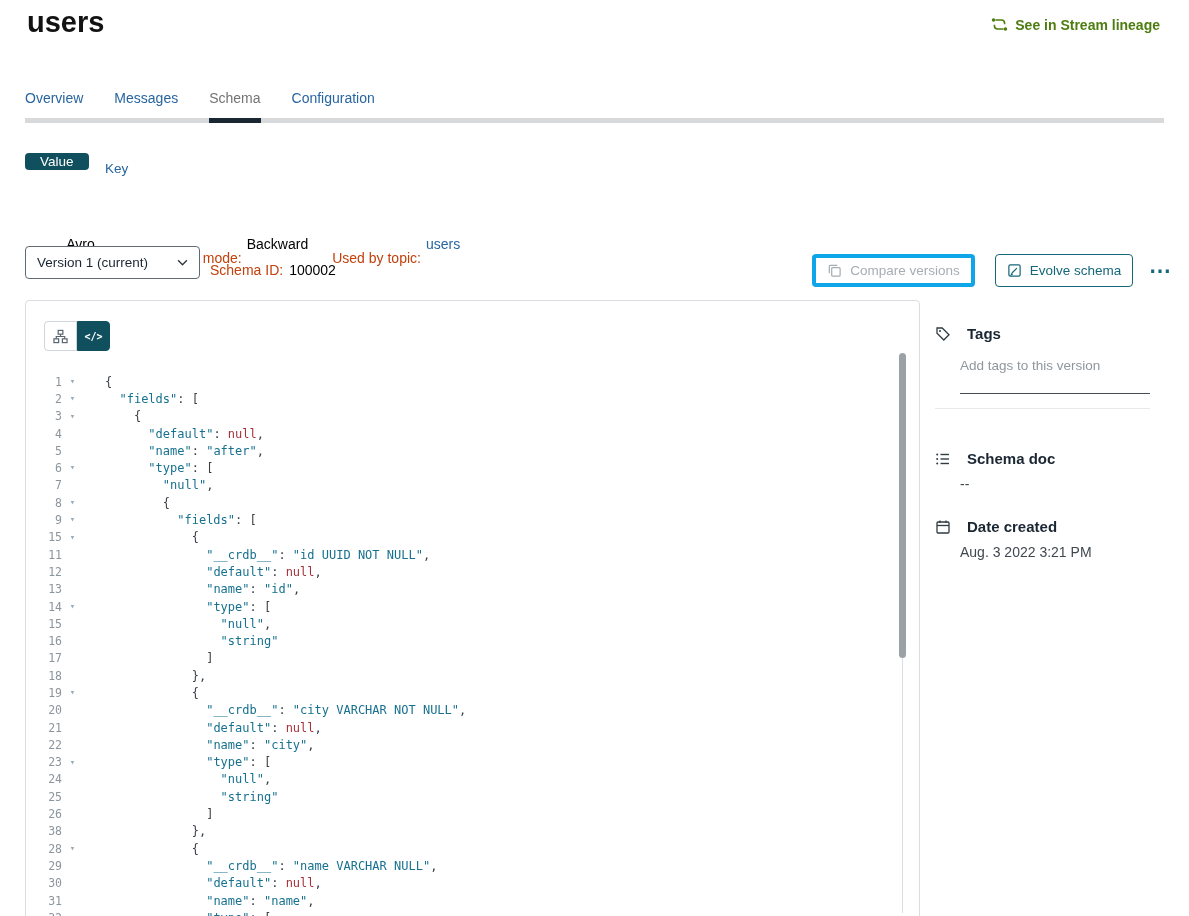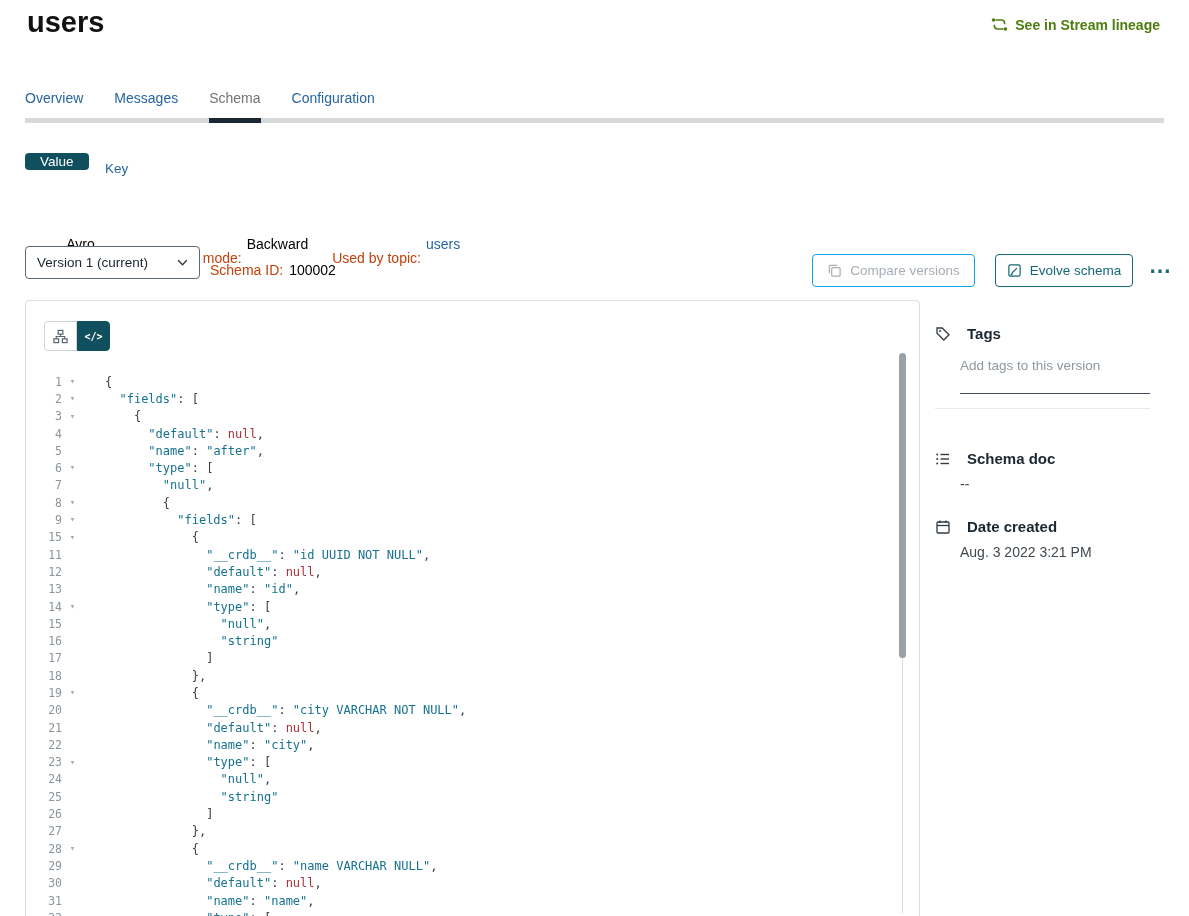--- a/index.html
+++ b/index.html
@@ -33,21 +33,21 @@
   .mlink { color:#2765a0; margin-left:5px; cursor:pointer; text-decoration:none; }
 
   
   .select { position:absolute; left:25px; top:246px; width:175px; height:33px; border:1px solid #5f6a72;
     border-radius:4px; display:flex; align-items:center; justify-content:space-between; padding:0 11px;
     font-size:13.5px; color:#1b2633; cursor:pointer; background:#fff; }
   .schema-id { position:absolute; left:210px; top:254px; height:33px; line-height:33px; font-size:14px; }
   .schema-id .mval { margin-left:6px; }
   .btn { position:absolute; top:254px; height:33px; display:flex; align-items:center; justify-content:center;
     gap:8px; border-radius:4px; font-size:13.5px; font-family:inherit; background:#fff; cursor:pointer; }
-  .compare-btn { left:812px; width:163px; border:1px solid #0ea5e9; color:#a6adb4; cursor:default; }
+  .compare-btn { left:812px; width:163px; border:4px solid #0ea5e9; color:#a6adb4; cursor:default; }
   .evolve-btn { left:995px; width:138px; border:1px solid #156779; color:#156779; }
   .more-btn { position:absolute; left:1144px; top:255px; width:32px; height:31px; border:none; background:transparent;
     color:#156779; font-size:22px; font-weight:700; line-height:28px; text-align:center; cursor:pointer; font-family:inherit; }
 
   
   .code-panel { position:absolute; left:25px; top:300px; width:895px; height:620px;
     border:1px solid #dadee2; border-radius:4px; background:#fff; overflow:hidden; }
   .view-toggle { position:absolute; left:18px; top:20px; display:flex; }
   .vt-btn { width:33px; height:30px; display:flex; align-items:center; justify-content:center;
     border:1px solid #cfd5d9; background:#fff; color:#5b6770; cursor:pointer; padding:0; }
@@ -290,21 +290,21 @@
         <span class="ln">25</span>
         <span class="fold"></span>
         <span class="ct"><span class="tok-p">                </span><span class="tok-s">"string"</span></span>
       </div>
       <div class="row">
         <span class="ln">26</span>
         <span class="fold"></span>
         <span class="ct"><span class="tok-p">              ]</span></span>
       </div>
       <div class="row">
-        <span class="ln">27</span>
+        <span class="ln">38</span>
         <span class="fold"></span>
         <span class="ct"><span class="tok-p">            },</span></span>
       </div>
       <div class="row">
         <span class="ln">28</span>
         <span class="fold">▾</span>
         <span class="ct"><span class="tok-p">            {</span></span>
       </div>
       <div class="row">
         <span class="ln">29</span>

